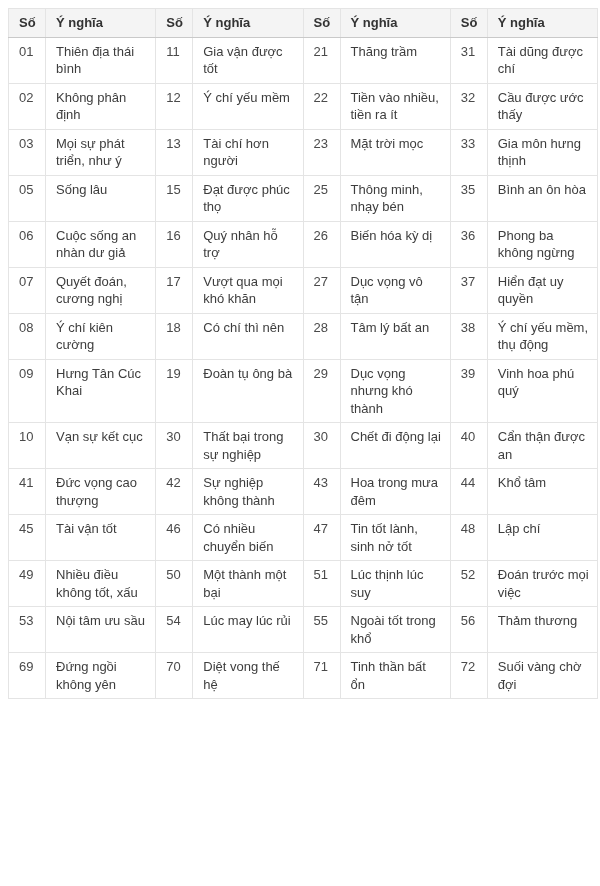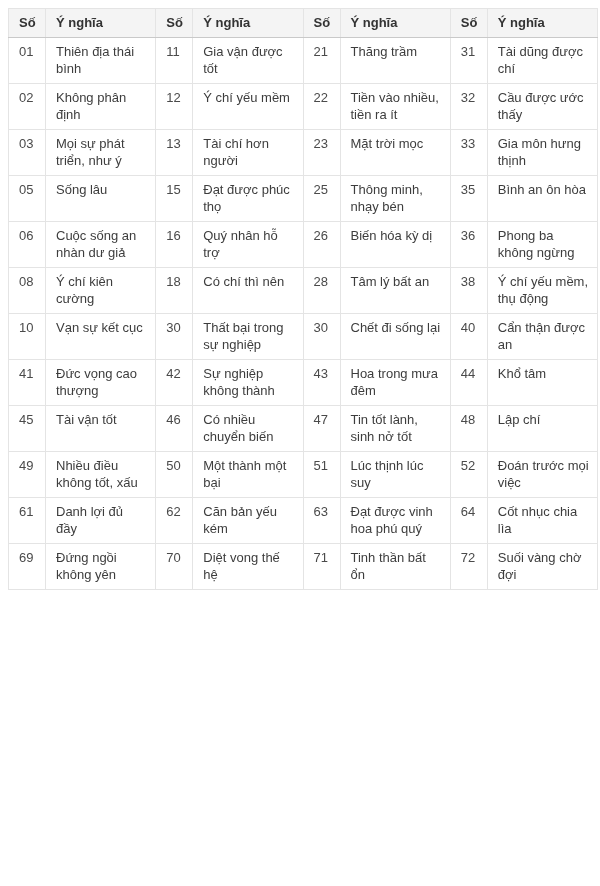--- a/index.html
+++ b/index.html
@@ -121,36 +121,56 @@
           <td class="num">06</td>
           <td class="meaning">Cuộc sống an nhàn dư giả</td>
           <td class="num">16</td>
           <td class="meaning">Quý nhân hỗ trợ</td>
           <td class="num">26</td>
           <td class="meaning">Biến hóa kỳ dị</td>
           <td class="num">36</td>
           <td class="meaning">Phong ba không ngừng</td>
         </tr>
         <tr>
+          <td class="num">07</td>
+          <td class="meaning">Quyết đoán, cương nghị</td>
+          <td class="num">17</td>
+          <td class="meaning">Vượt qua mọi khó khăn</td>
+          <td class="num">27</td>
+          <td class="meaning">Dục vọng vô tận</td>
+          <td class="num">37</td>
+          <td class="meaning">Hiển đạt uy quyền</td>
+        </tr>
+        <tr>
           <td class="num">08</td>
           <td class="meaning">Ý chí kiên cường</td>
           <td class="num">18</td>
           <td class="meaning">Có chí thì nên</td>
           <td class="num">28</td>
           <td class="meaning">Tâm lý bất an</td>
           <td class="num">38</td>
           <td class="meaning">Ý chí yếu mềm, thụ động</td>
         </tr>
         <tr>
+          <td class="num">09</td>
+          <td class="meaning">Hưng Tân Cúc Khai</td>
+          <td class="num">19</td>
+          <td class="meaning">Đoàn tụ ông bà</td>
+          <td class="num">29</td>
+          <td class="meaning">Dục vọng nhưng khó thành</td>
+          <td class="num">39</td>
+          <td class="meaning">Vinh hoa phú quý</td>
+        </tr>
+        <tr>
           <td class="num">10</td>
           <td class="meaning">Vạn sự kết cục</td>
           <td class="num">30</td>
           <td class="meaning">Thất bại trong sự nghiệp</td>
           <td class="num">30</td>
-          <td class="meaning">Chết đi sống lại</td>
+          <td class="meaning">Chết đi động lại</td>
           <td class="num">40</td>
           <td class="meaning">Cẩn thận được an</td>
         </tr>
         <tr>
           <td class="num">41</td>
           <td class="meaning">Đức vọng cao thượng</td>
           <td class="num">42</td>
           <td class="meaning">Sự nghiệp không thành</td>
           <td class="num">43</td>
           <td class="meaning">Hoa trong mưa đêm</td>
@@ -171,28 +191,28 @@
           <td class="num">49</td>
           <td class="meaning">Nhiều điều không tốt, xấu</td>
           <td class="num">50</td>
           <td class="meaning">Một thành một bại</td>
           <td class="num">51</td>
           <td class="meaning">Lúc thịnh lúc suy</td>
           <td class="num">52</td>
           <td class="meaning">Đoán trước mọi việc</td>
         </tr>
         <tr>
-          <td class="num">61</td>
-          <td class="meaning">Danh lợi đủ đầy</td>
-          <td class="num">62</td>
-          <td class="meaning">Căn bản yếu kém</td>
-          <td class="num">63</td>
-          <td class="meaning">Đạt được vinh hoa phú quý</td>
-          <td class="num">64</td>
-          <td class="meaning">Cốt nhục chia lìa</td>
+          <td class="num">53</td>
+          <td class="meaning">Nội tâm ưu sầu</td>
+          <td class="num">54</td>
+          <td class="meaning">Lúc may lúc rủi</td>
+          <td class="num">55</td>
+          <td class="meaning">Ngoài tốt trong khổ</td>
+          <td class="num">56</td>
+          <td class="meaning">Thảm thương</td>
         </tr>
         <tr>
           <td class="num">69</td>
           <td class="meaning">Đứng ngồi không yên</td>
           <td class="num">70</td>
           <td class="meaning">Diệt vong thế hệ</td>
           <td class="num">71</td>
           <td class="meaning">Tinh thần bất ổn</td>
           <td class="num">72</td>
           <td class="meaning">Suối vàng chờ đợi</td>

